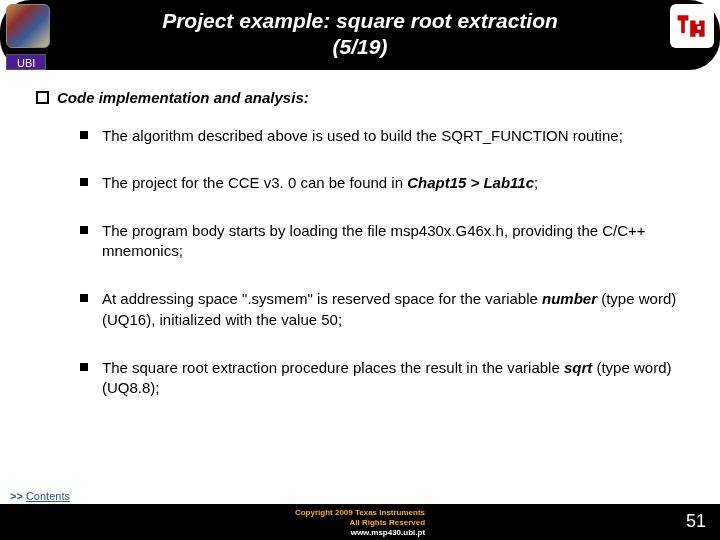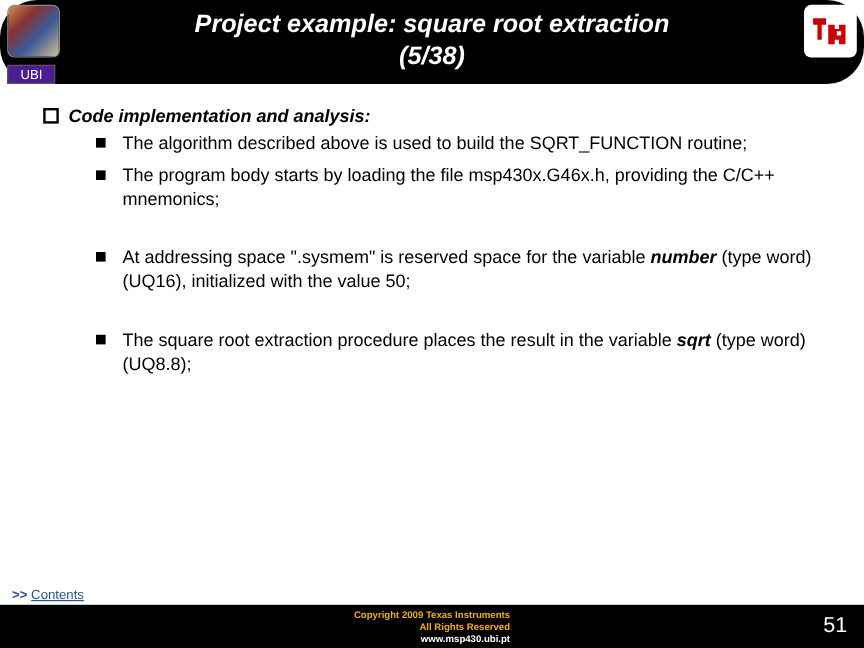--- a/index.html
+++ b/index.html
@@ -65,21 +65,21 @@
     line-height: 16px;
     border: 1px solid #555;
   }
   .content {
     padding: 18px 32px 0 32px;
     font-size: 15px;
     line-height: 1.35;
   }
   .level1 {
     margin-left: 4px;
-    margin-bottom: 2px;
+    margin-bottom: 18px;
   }
   .level1 .marker {
     display: inline-block;
     width: 13px;
     height: 13px;
     border: 2px solid #000;
     margin-right: 8px;
     vertical-align: -1px;
   }
   .level2 {
@@ -145,40 +145,44 @@
     color: #fff;
   }
 </style>
 </head>
 <body>
 
 <div class="header">
   <div class="logo-left"></div>
   <div class="title">
     <span>Project example: square root extraction</span><br>
-    <span>(5/38)</span>
+    <span>(5/19)</span>
   </div>
   <div class="logo-right">
     <svg viewBox="0 0 40 40">
       <path d="M4 8 h12 v6 h-4 v14 h-4 v-14 h-4 z M18 14 h6 v4 h4 v-4 h6 v18 h-6 v-4 h-4 v4 h-6 z M26 20 v4 h4 v-4 z" fill="#cc0000"></path>
     </svg>
   </div>
   <div class="ubi-tab">UBI</div>
 </div>
 
 <div class="content">
   <div class="level1">
     <span class="marker"></span><span class="bi">Code implementation and analysis:</span>
   </div>
 
   <div class="level2 tight">
     <span class="marker"></span>
     <span>The algorithm described above is used to build the SQRT_FUNCTION routine;</span>
   </div>
 
+  <div class="level2" style="margin-top:26px">
+    <span class="marker"></span>
+    <span>The project for the CCE v3. 0 can be found in </span><span class="bi">Chapt15 &gt; Lab11c</span><span>;</span>
+  </div>
 
   <div class="level2">
     <span class="marker"></span>
     <span>The program body starts by loading the file msp430x.G46x.h, providing the C/C++ mnemonics;</span>
   </div>
 
   <div class="level2">
     <span class="marker"></span>
     <span>At addressing space ".sysmem" is reserved space for the variable </span><span class="bi">number</span><span> (type word) (UQ16), initialized with the value 50;</span>
   </div>

